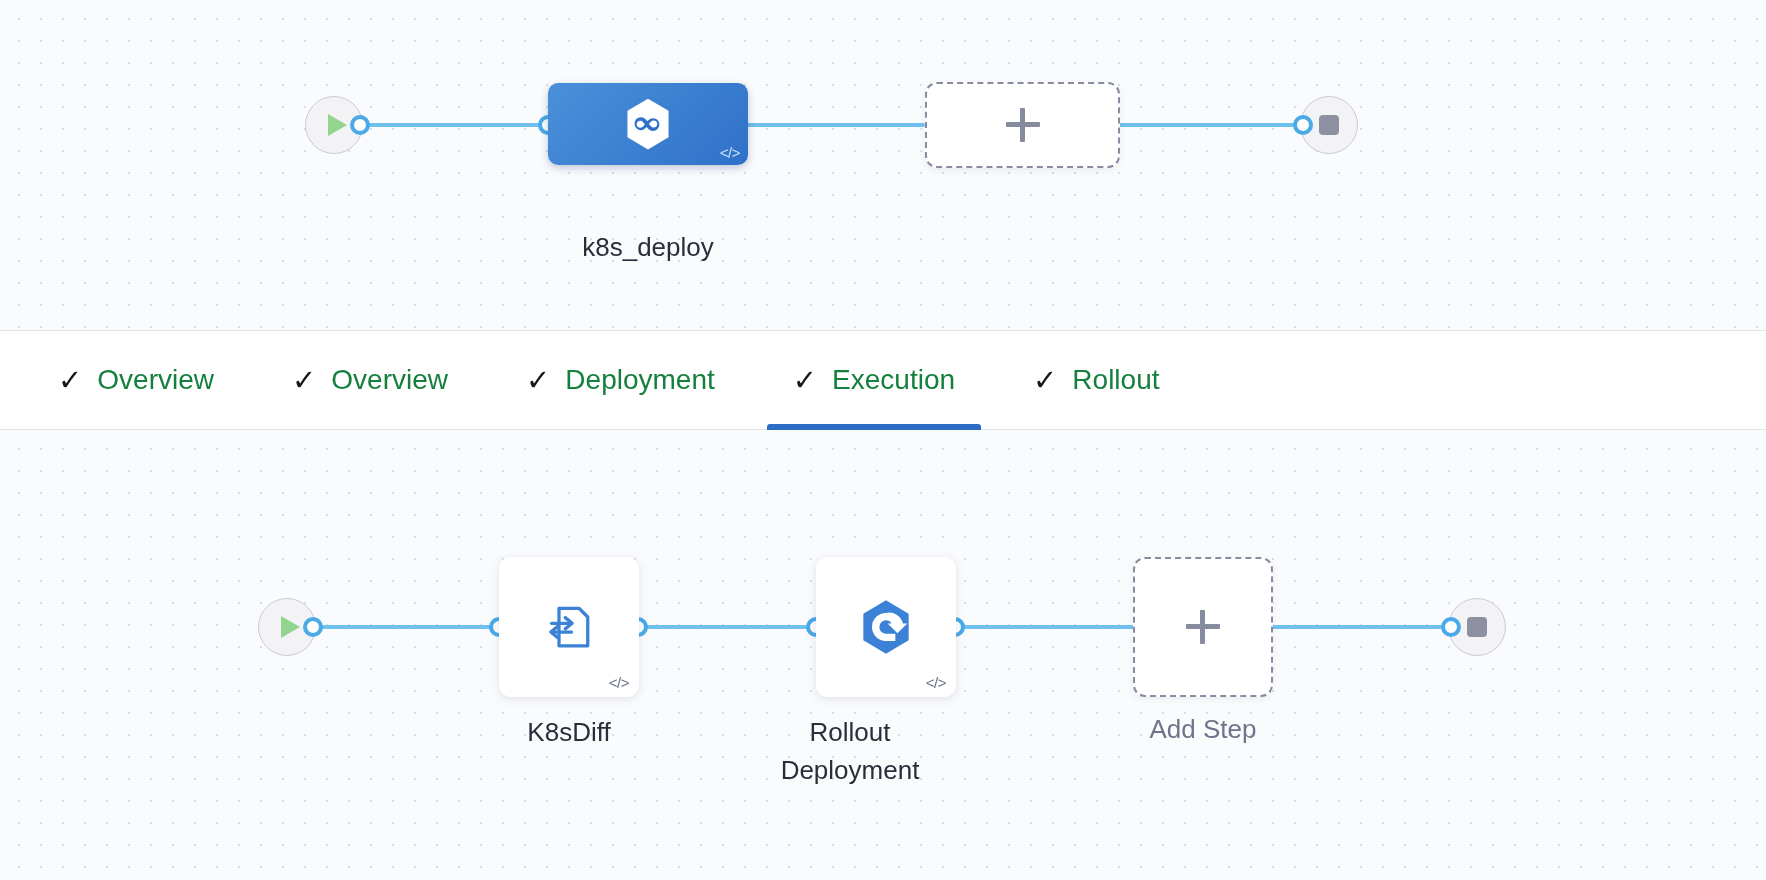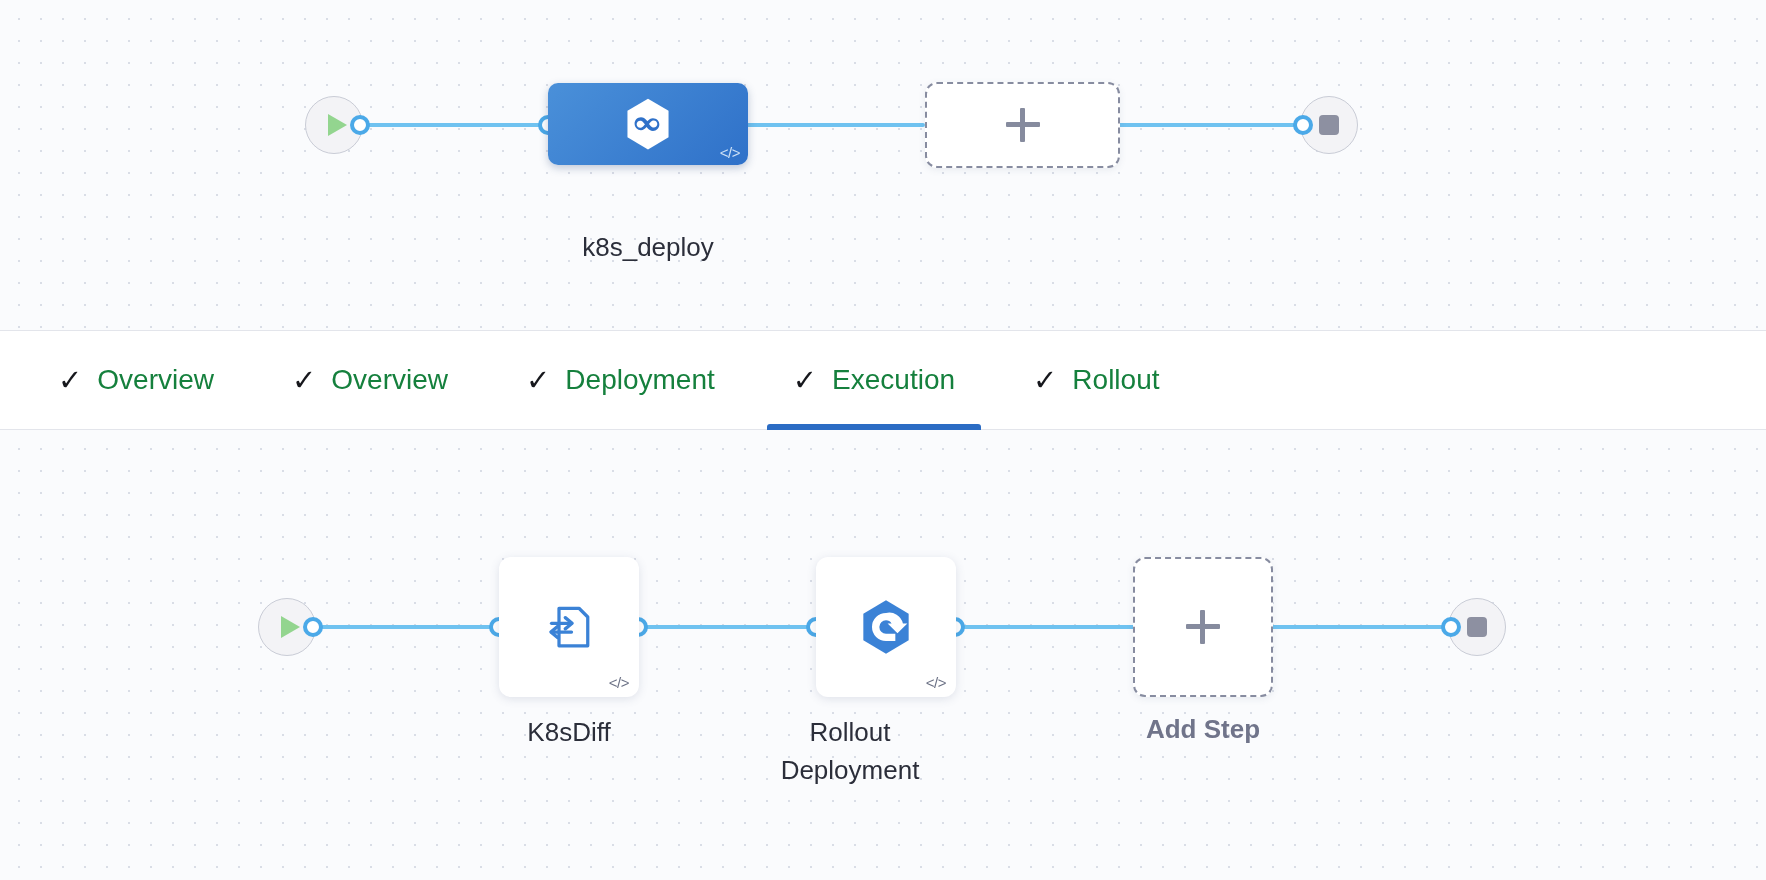--- a/index.html
+++ b/index.html
@@ -255,21 +255,21 @@
         </svg>
         <span class="code-badge">&lt;/&gt;</span>
       </div>
       <div class="port" style="left:945px; top:187px;"></div>
       <div class="caption" style="left:700px; top:283px; width:300px;">Rollout
 Deployment</div>
 
       <div class="add-node add-step-node" style="left:1133px; top:127px;">
         <div class="plus"></div>
       </div>
-      <div class="caption muted" style="left:1053px; top:280px; width:300px;font-weight:bold;">Add Step</div>
+      <div class="caption muted" style="left:1053px; top:280px; width:300px;">Add Step</div>
 
       <div class="port" style="left:1441px; top:187px;"></div>
       <div class="terminal" style="left:1448px; top:168px;">
         <div class="stop-sq"></div>
       </div>
 
     </div>
   </div>
 
 </div>

